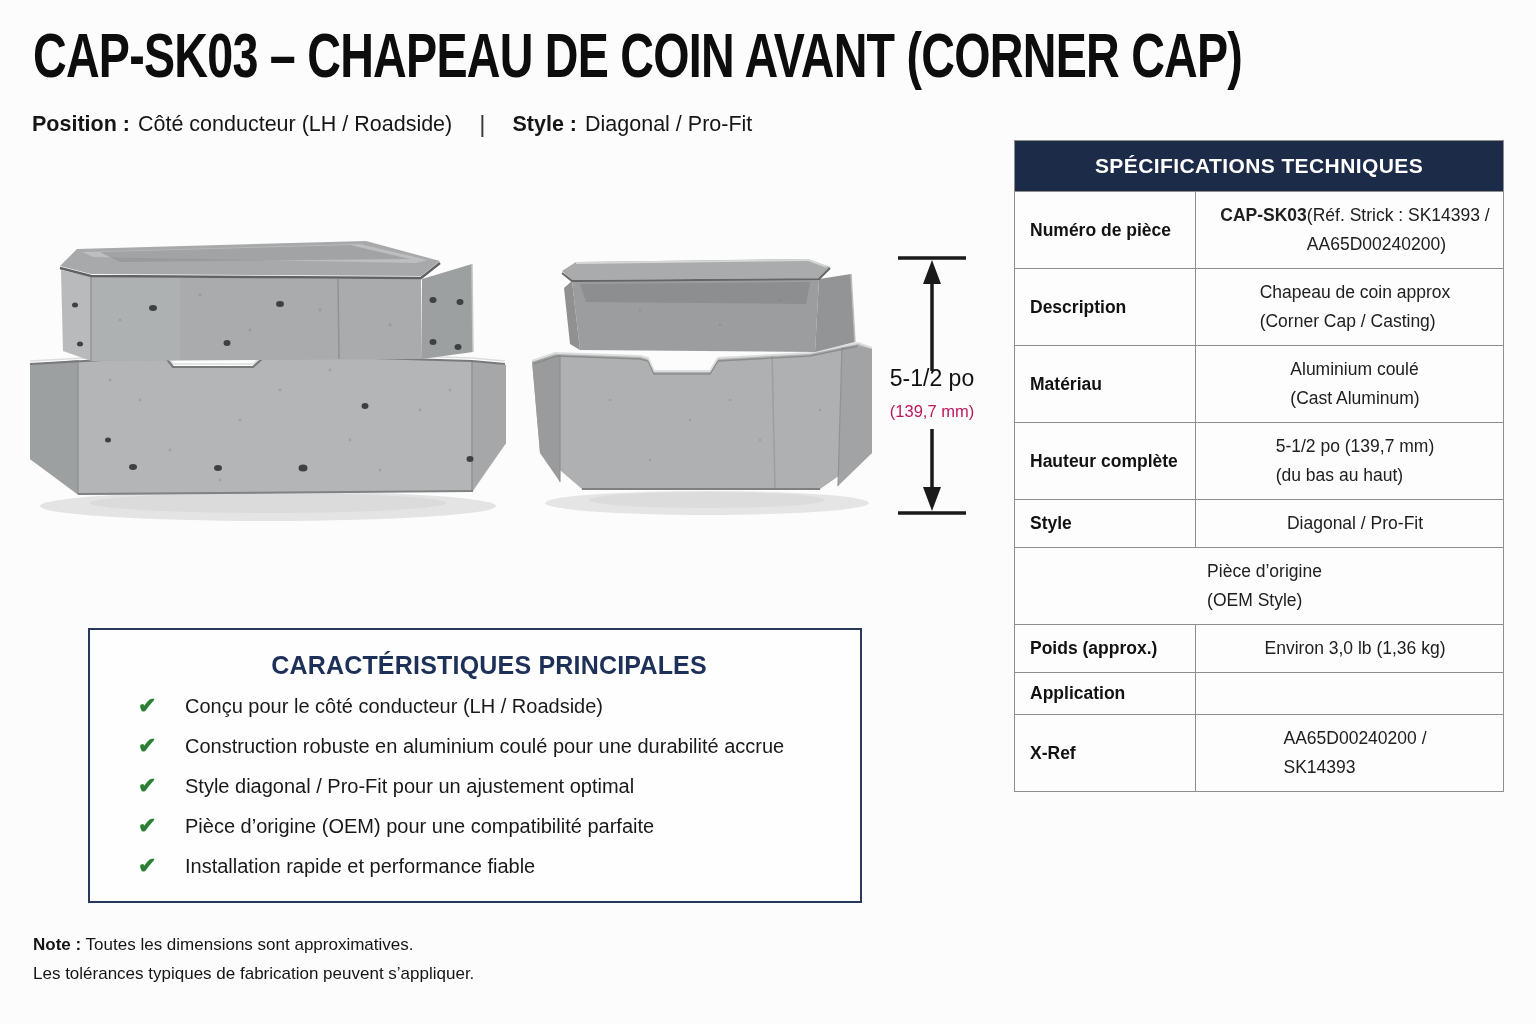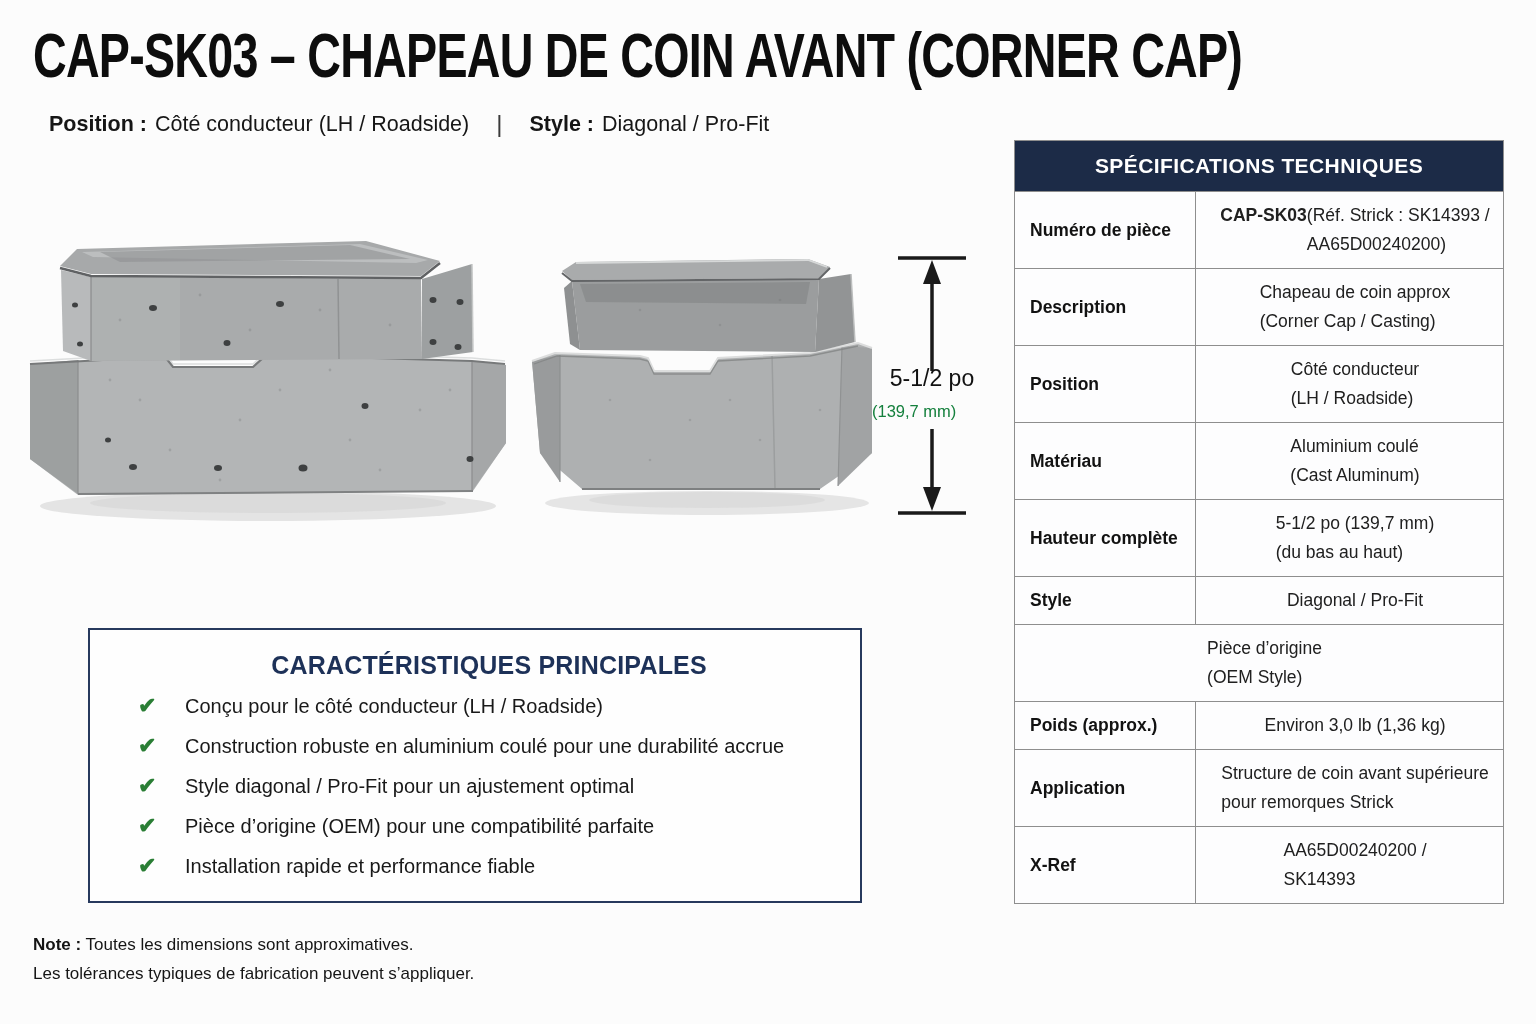--- a/index.html
+++ b/index.html
@@ -16,42 +16,42 @@
   
   .title {
     position:absolute; left:33px; top:22px;
     font-size:63px; font-weight:bold; color:#0d0d0d;
     letter-spacing:-1px; white-space:nowrap; line-height:1.05;
     transform:scaleX(0.74); transform-origin:left top;
   }
 
   
   .subtitle {
-    position:absolute; left:49px; top:110px;
+    position:absolute; left:32px; top:110px;
     display:flex; align-items:flex-start;
     font-size:21.5px; line-height:28px; color:#161616;
   }
   .sub-bold { font-weight:bold; }
   .sub-val { margin-left:8px; }
   .sub-divider { margin:0 27px; color:#3a3a3a; font-size:24px; font-weight:300; }
 
   
   .photo-left  { position:absolute; left:20px;  top:200px; width:500px; height:340px; }
   .photo-right { position:absolute; left:520px; top:240px; width:375px; height:290px; }
 
   
   .dim { position:absolute; left:872px; top:253px; width:120px; height:264px; }
   .dim svg { position:absolute; left:0; top:0; }
   .dim-value {
     position:absolute; left:0; top:112px; width:120px;
     text-align:center; font-size:23px; font-weight:normal; color:#111;
   }
   .dim-metric {
     position:absolute; left:0; top:149px; width:120px;
-    font-size:16.5px; color:#15803d;
+    text-align:center; font-size:16.5px; color:#be185d;
   }
 
   
   .spec-table {
     position:absolute; left:1014px; top:140px; width:490px;
     background:#fdfdfe; border:1px solid #8e8e8e; box-sizing:border-box;
   }
   .spec-header {
     height:50px; background:#1c2b47; color:#ffffff;
     display:flex; align-items:center; justify-content:center;
@@ -233,25 +233,20 @@
 AA65D00240200)</span>
       </div>
     </div>
 
     <div class="spec-row">
       <div class="spec-label">Description</div>
       <div class="spec-value">Chapeau de coin approx
 (Corner Cap / Casting)</div>
     </div>
 
-    <div class="spec-row">
-      <div class="spec-label">Position</div>
-      <div class="spec-value">Côté conducteur
-(LH / Roadside)</div>
-    </div>
 
     <div class="spec-row">
       <div class="spec-label">Matériau</div>
       <div class="spec-value">Aluminium coulé
 (Cast Aluminum)</div>
     </div>
 
     <div class="spec-row">
       <div class="spec-label">Hauteur complète</div>
       <div class="spec-value">5-1/2 po (139,7 mm)
@@ -268,22 +263,20 @@
 (OEM Style)</div>
     </div>
 
     <div class="spec-row">
       <div class="spec-label">Poids (approx.)</div>
       <div class="spec-value">Environ 3,0 lb (1,36 kg)</div>
     </div>
 
     <div class="spec-row">
       <div class="spec-label">Application</div>
-      <div class="spec-value">Structure de coin avant supérieure
-pour remorques Strick</div>
     </div>
 
     <div class="spec-row">
       <div class="spec-label">X-Ref</div>
       <div class="spec-value">AA65D00240200 /
 SK14393</div>
     </div>
   </div>
 
   <div class="features">

